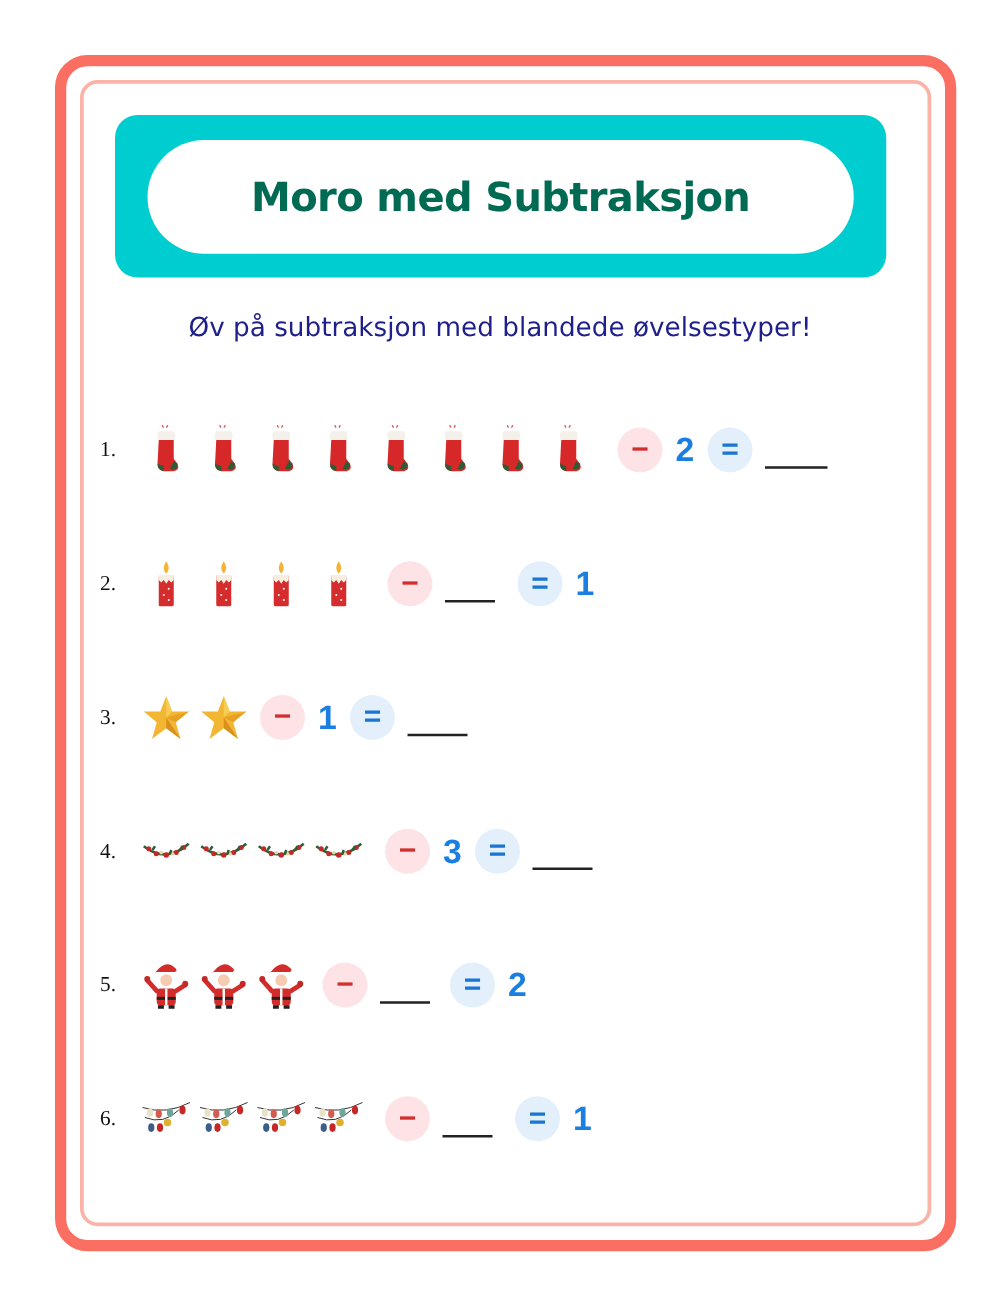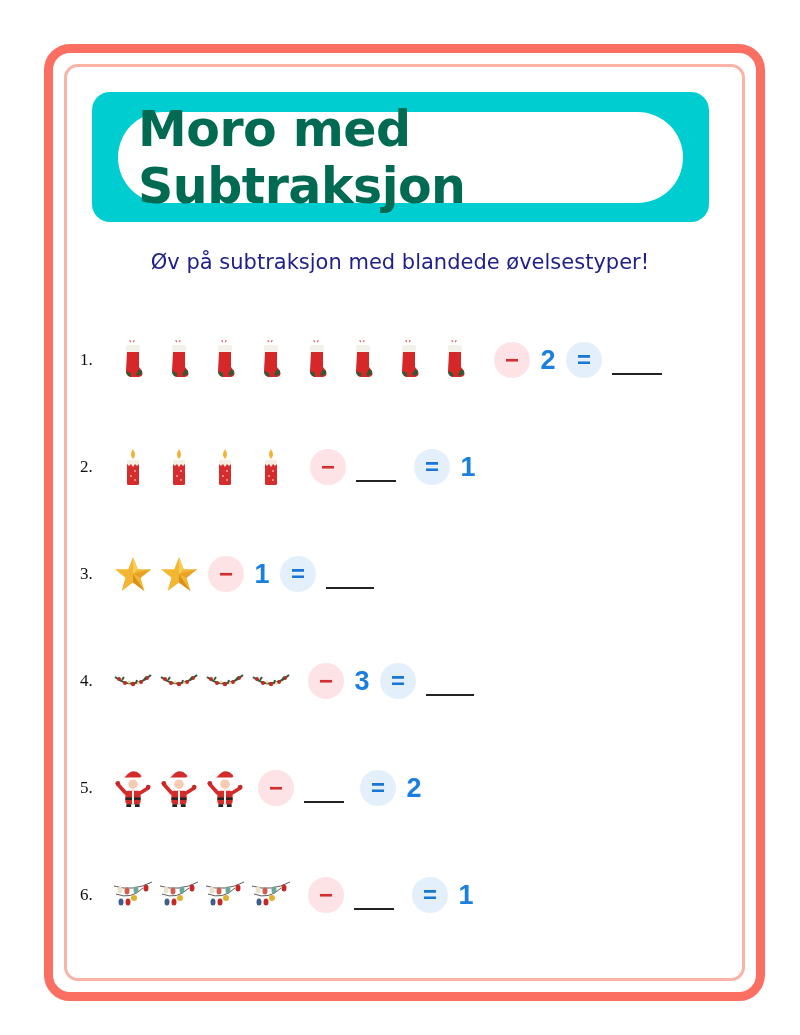--- a/index.html
+++ b/index.html
@@ -15,22 +15,22 @@
     .title-box {
       position: absolute; left: 92px; top: 92px; width: 617px; height: 130px;
       background: #00cdd0; border-radius: 18px;
     }
     .title-pill {
       position: absolute; left: 26px; top: 20px; width: 565px; height: 91px;
       background: #ffffff; border-radius: 46px;
       display: flex; align-items: center; justify-content: center;
     }
     .title-text {
-      color: #006b52; font-weight: bold; font-size: 49px;
-      font-family: "DejaVu Sans", sans-serif; letter-spacing: -0.5px; margin-left: 20px;
+      color: #006b52; font-weight: bold; font-size: 32px;
+      font-family: "DejaVu Sans", sans-serif; letter-spacing: -0.5px;
     }
     .subtitle {
       position: absolute; left: 0; top: 250px; width: 800px; text-align: center;
       color: #1e1f8a; font-size: 21px; font-family: "DejaVu Sans", sans-serif;
     }
     .problem {
       position: absolute; left: 80px; height: 50px; display: flex; align-items: center;
     }
     .num {
       width: 30px; font-family: "Liberation Serif", serif; font-size: 17px; color: #111;

